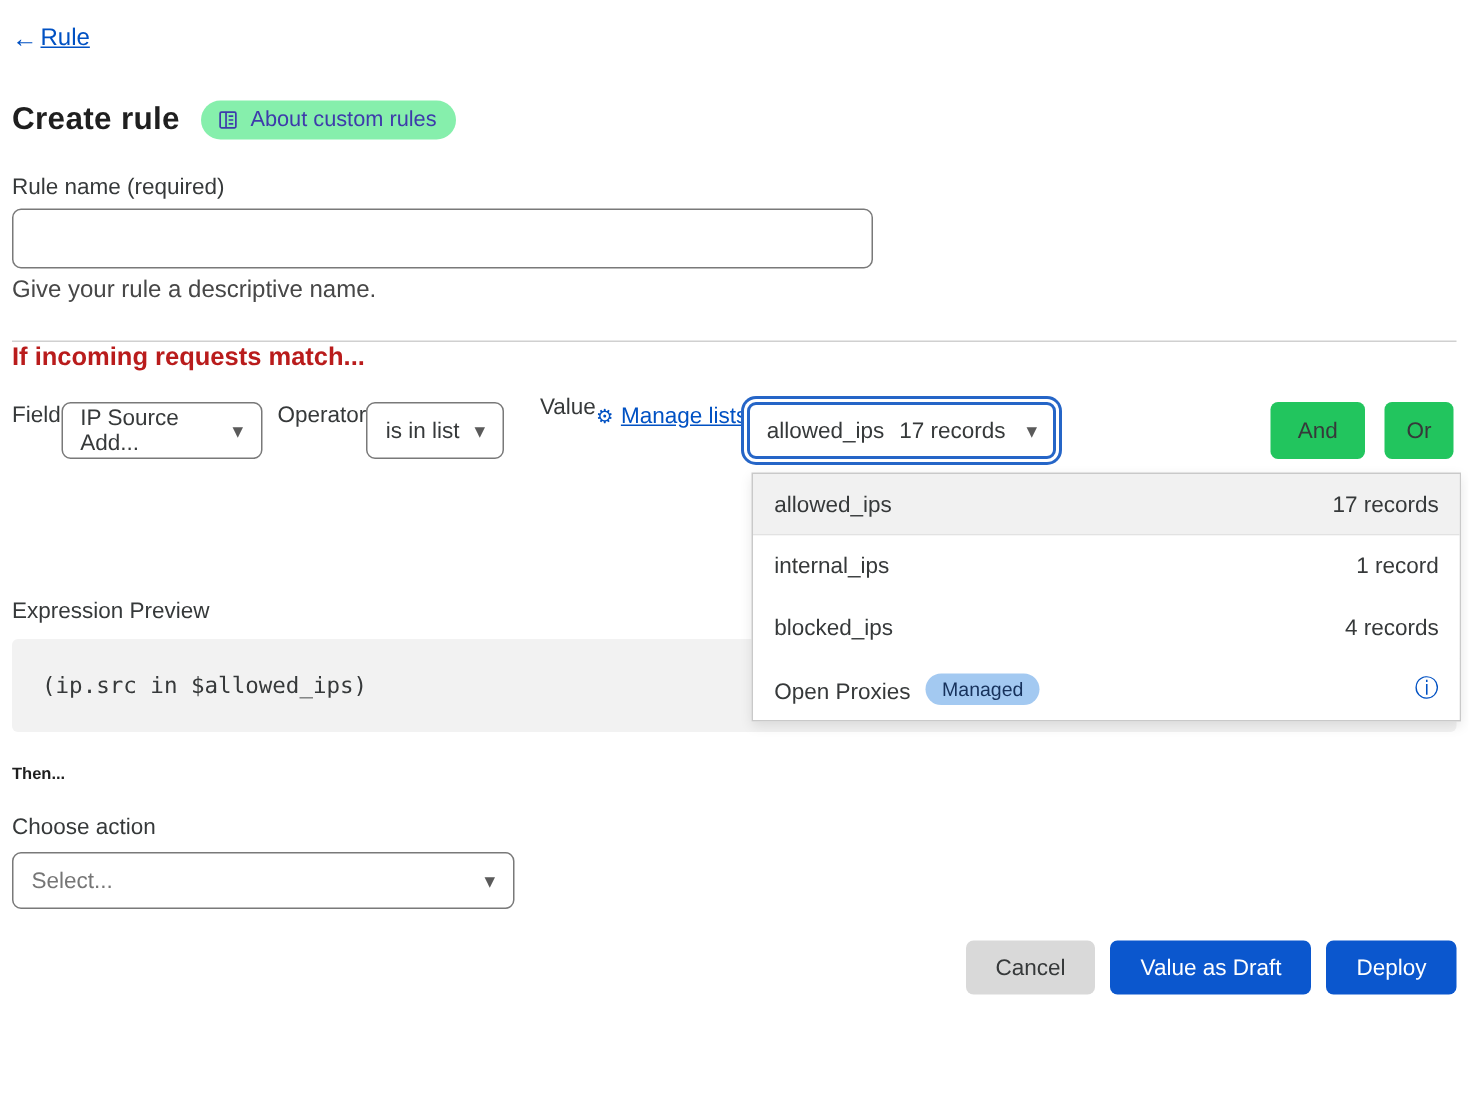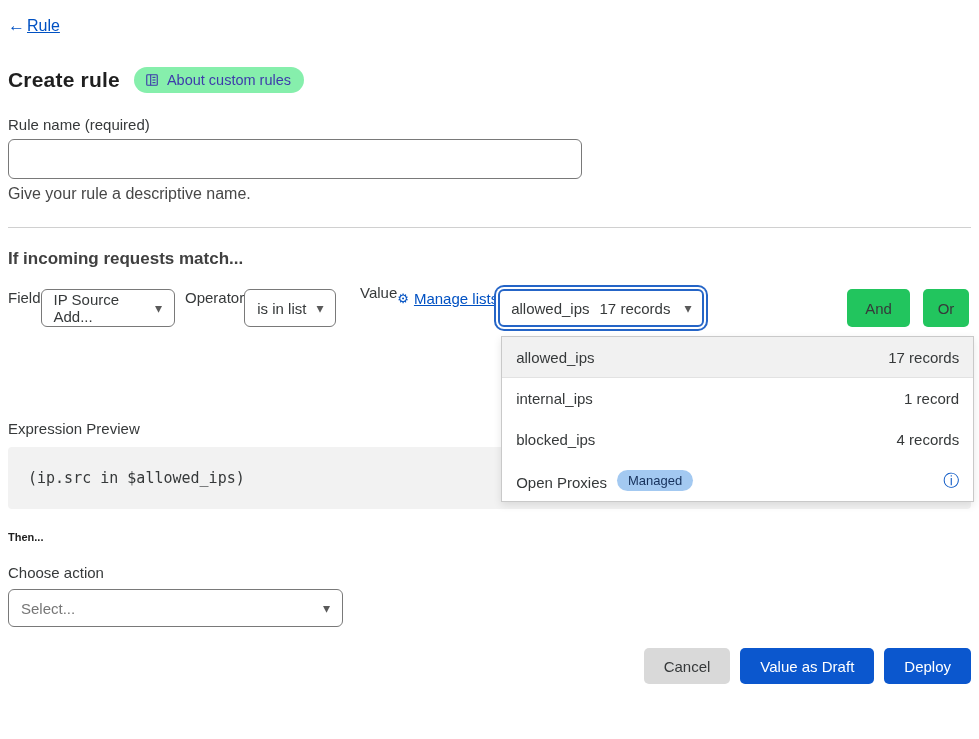--- a/index.html
+++ b/index.html
@@ -41,21 +41,21 @@
     border: 1px solid #797979; border-radius: 6px;
     font-size: 15px; padding: 0 12px; color: #36393a;
     font-family: "Liberation Sans", sans-serif;
     display: block; background: #fff;
   }
   .help-text { margin-top: 6px; font-size: 16px; color: #474747; }
 
   .divider { border: none; border-top: 1px solid #d0d0d0; margin-top: 24px; }
 
   
-  .section-heading { margin-top: 21px; font-size: 17px; font-weight: 700; color: #404040; }
+  .section-heading { font-size: 17px; font-weight: 700; color: #b91c1c; }
   .match-row { display: flex; align-items: flex-end; margin-top: 20px; }
   .col { display: flex; flex-direction: row; }
   .col .field-label { margin-bottom: 10px; height: 18px; }
   .col-field { width: 167px; margin-right: 10px; }
   .col-operator { width: 167px; margin-right: 8px; }
   .col-value { width: 480px; margin-right: 7px; }
   .value-label-row { display: flex; justify-content: space-between; align-items: center; margin-bottom: 10px; height: 18px; }
   .manage-lists {
     display: inline-flex; align-items: center; gap: 5px;
     color: #0051c3; font-size: 15px; cursor: pointer;

